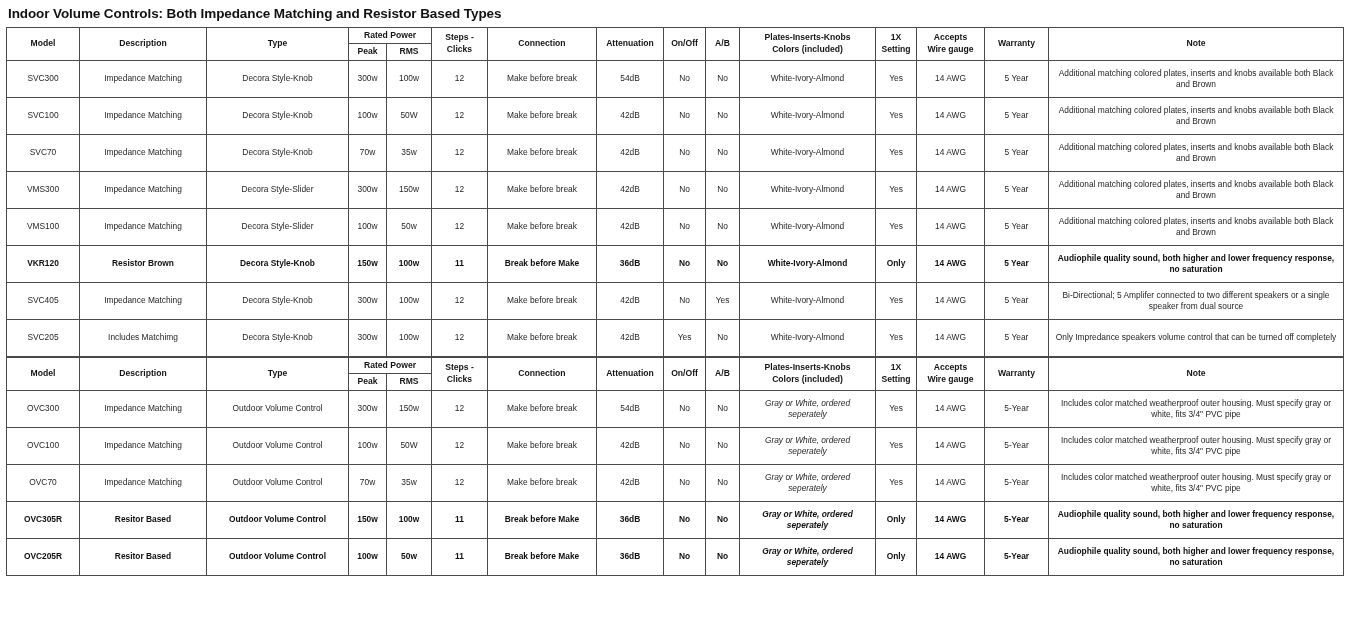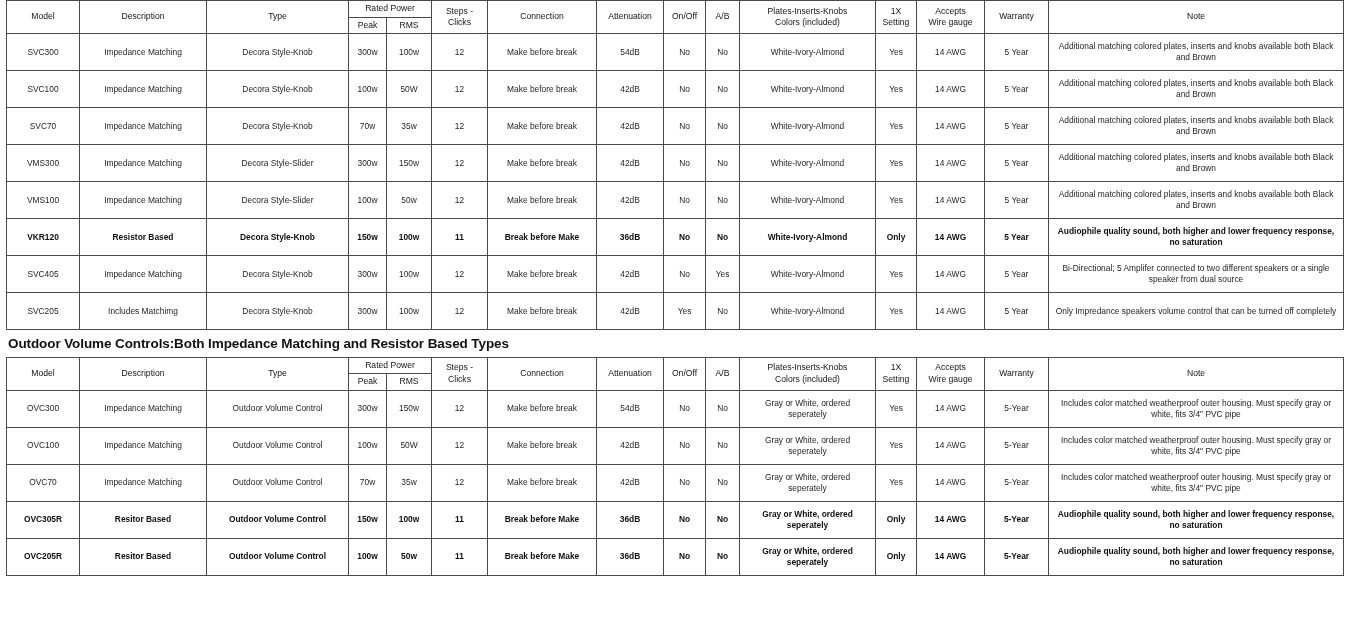--- a/index.html
+++ b/index.html
@@ -43,21 +43,21 @@
   table.spec td {
     border: 1px solid #4a4a4a;
     text-align: center;
     vertical-align: middle;
     padding: 2px 3px;
     box-sizing: border-box;
     overflow: hidden;
   }
   table.spec th {
     font-size: 8.6px;
-    font-weight: normal;
+    font-weight: bold;
     line-height: 1.35;
     color: #141414;
   }
   table.spec td {
     font-size: 8.4px;
     font-weight: normal;
     line-height: 1.3;
     color: #1f1f1f;
     height: 37px;
   }
@@ -67,20 +67,21 @@
   }
   th.h-two {
     line-height: 1.5;
     padding: 6px 2px;
   }
   th.h-two span {
     display: block;
   }
   td.cell-two span {
     display: block;
+    font-style: italic;
   }
   .note-cell {
     font-size: 8.2px;
     line-height: 1.35;
     padding: 3px 6px;
   }
   
   col.c-model      { width: 73px; }
   col.c-desc       { width: 127px; }
   col.c-type       { width: 142px; }
@@ -96,20 +97,21 @@
   col.c-awg        { width: 68px; }
   col.c-warranty   { width: 64px; }
   col.c-note       { width: 295px; }
 </style>
 </head>
 <body>
 
 <div class="page">
 
   <div class="section">
+    <div class="section-title">Indoor Volume Controls: Both Impedance Matching and Resistor Based Types</div>
 
     <table class="spec">
       <colgroup>
         <col class="c-model">
           <col class="c-desc">
           <col class="c-type">
         <col class="c-peak">
           <col class="c-rms">
           <col class="c-steps">
         <col class="c-conn">
@@ -237,21 +239,21 @@
             <td>No</td>
             <td>No</td>
             <td>White-Ivory-Almond</td>
             <td>Yes</td>
             <td>14 AWG</td>
             <td>5 Year</td>
             <td class="note-cell">Additional matching colored plates, inserts and knobs available both Black and Brown</td>
           </tr>
           <tr class="row-bold">
             <td>VKR120</td>
-            <td>Resistor Based</td>
+            <td>Resistor Brown</td>
             <td>Decora Style-Knob</td>
             <td>150w</td>
             <td>100w</td>
             <td>11</td>
             <td>Break before Make</td>
             <td>36dB</td>
             <td>No</td>
             <td>No</td>
             <td>White-Ivory-Almond</td>
             <td>Only</td>
@@ -291,21 +293,20 @@
             <td>Yes</td>
             <td>14 AWG</td>
             <td>5 Year</td>
             <td class="note-cell">Only Impredance speakers volume control that can be turned off completely</td>
           </tr>
         </tbody>
     </table>
   </div>
 
   <div class="section">
-    <div class="section-title">Outdoor Volume Controls:Both Impedance Matching and Resistor Based Types</div>
 
     <table class="spec">
       <colgroup>
         <col class="c-model">
           <col class="c-desc">
           <col class="c-type">
         <col class="c-peak">
           <col class="c-rms">
           <col class="c-steps">
         <col class="c-conn">

